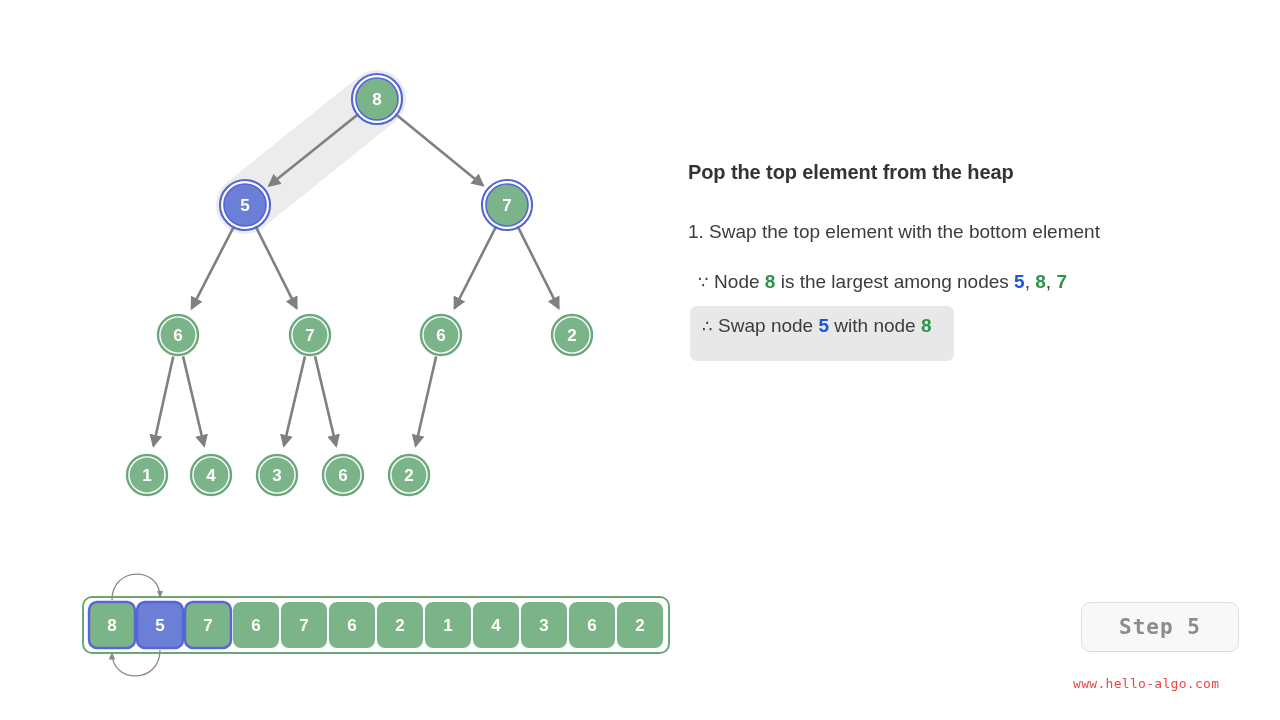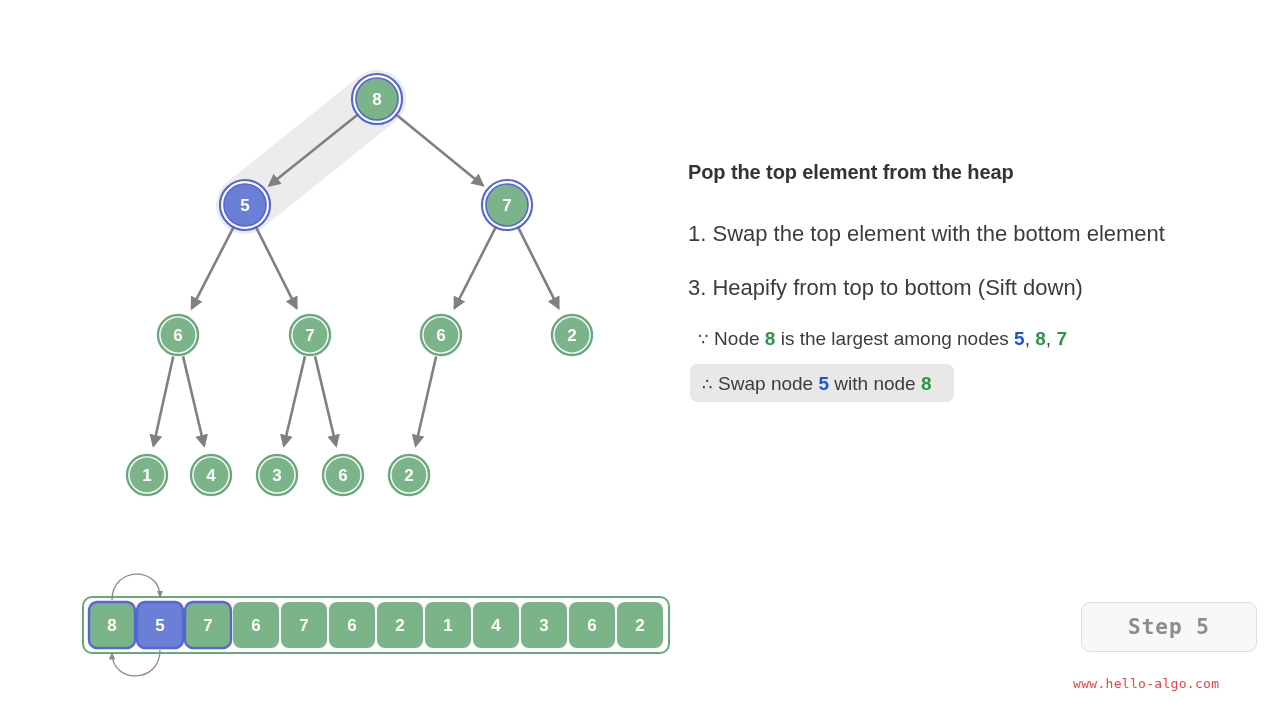--- a/index.html
+++ b/index.html
@@ -34,56 +34,56 @@
   }
   #explain-title {
     font-size: 20px;
     font-weight: bold;
     color: #333333;
     letter-spacing: -0.1px;
     margin: 0 0 36px 0;
     line-height: 1.2;
   }
   .step-line {
-    font-size: 22px;
+    font-size: 19px;
     color: #3c3c3c;
     margin-bottom: 26px;
     line-height: 1.25;
     white-space: pre;
   }
   .reason-line {
     font-size: 19px;
     color: #3c3c3c;
     margin-left: 10px;
     margin-bottom: 8px;
     line-height: 1.3;
     white-space: pre;
   }
   .reason-line.boxed {
     display: inline-block;
     background: #e8e8e8;
     border-radius: 7px;
-    padding: 8px 22px 6px 12px;
+    padding: 8px 22px 22px 12px;
     margin-left: 2px;
     margin-top: 4px;
   }
   .sym {
     color: #3c3c3c;
     font-family: "DejaVu Sans", sans-serif;
     font-size: 17px;
   }
   .num-green { color: #2e9447; font-weight: bold; }
   .num-blue  { color: #1a55e0; font-weight: bold; }
 
   
   #step-badge {
     position: absolute;
     left: 1081px;
     top: 602px;
-    width: 176px;
+    width: 158px;
     height: 50px;
     box-sizing: border-box;
     background: #f8f8f8;
     border: 1px solid #dedede;
     border-radius: 9px;
     display: flex;
     align-items: center;
     justify-content: center;
     font-family: "DejaVu Sans Mono", monospace;
     font-size: 21px;
@@ -267,20 +267,19 @@
   <g id="swap-layer">
       <path d="M 112 600 C 112 566, 160 566, 160 597" fill="none" stroke="#8a8a8a" stroke-width="1.3" marker-end="url(#arrowhead-sm)"></path>
       <path d="M 160 650 C 160 684, 112 684, 112 653" fill="none" stroke="#8a8a8a" stroke-width="1.3" marker-end="url(#arrowhead-sm)"></path>
     </g>
 </svg>
 
 <div id="explain-panel">
   <h1 id="explain-title">Pop the top element from the heap</h1>
 
   <div class="step-line">1. Swap the top element with the bottom element</div>
-  <div class="step-line">3. Heapify from top to bottom (Sift down)</div>
 
   <div class="reason-line" id="because-line"><span class="sym">∵</span><span> Node </span><span class="num-green">8</span><span> is the largest among nodes </span><span class="num-blue">5</span><span>, </span><span class="num-green">8</span><span>, </span><span class="num-green">7</span></div>
   <div><span class="reason-line boxed" id="therefore-line"><span class="sym">∴</span><span> Swap node </span><span class="num-blue">5</span><span> with node </span><span class="num-green">8</span></span></div>
 </div>
 
 <div id="step-badge">Step 5</div>
 <div id="watermark">www.hello-algo.com</div>
 
 </body></html>

